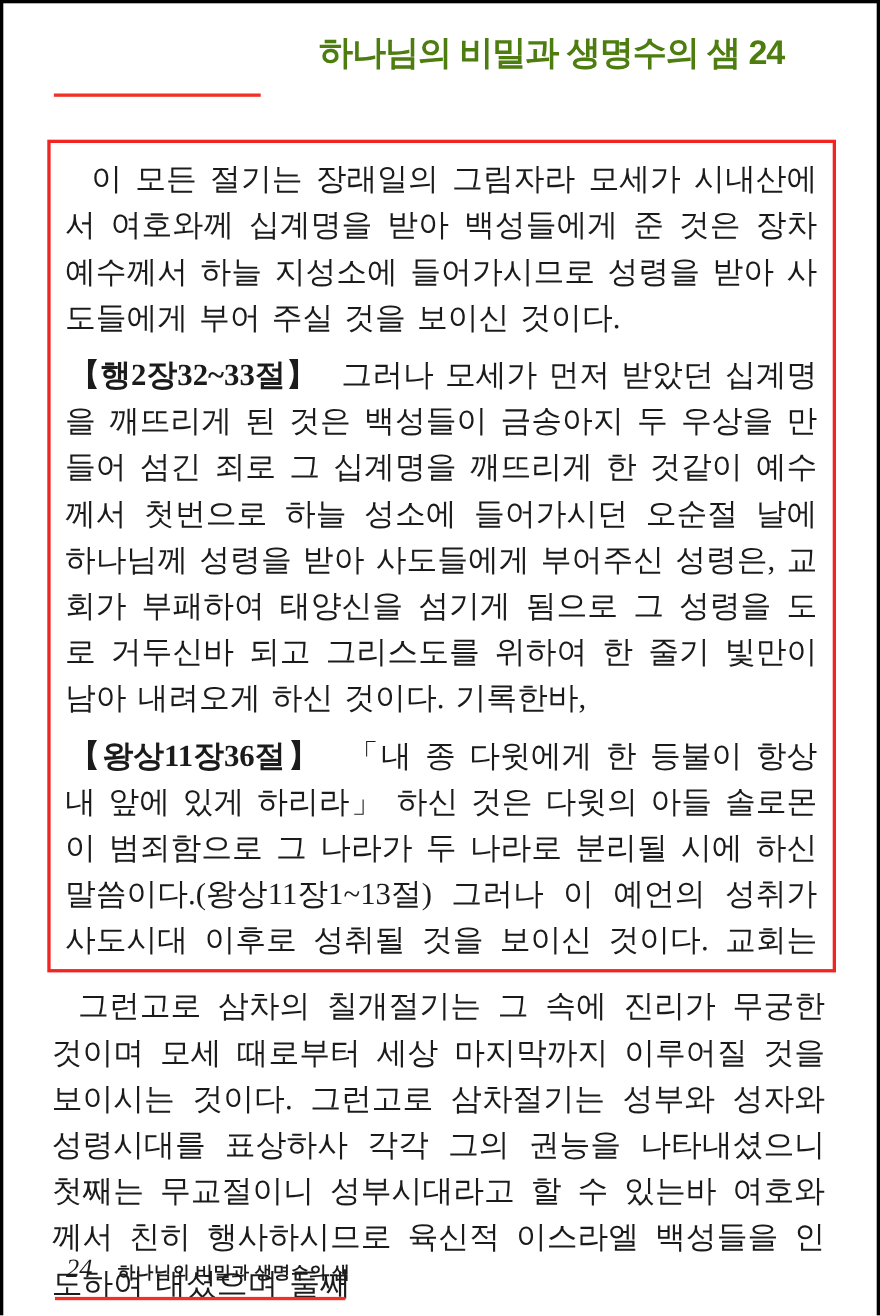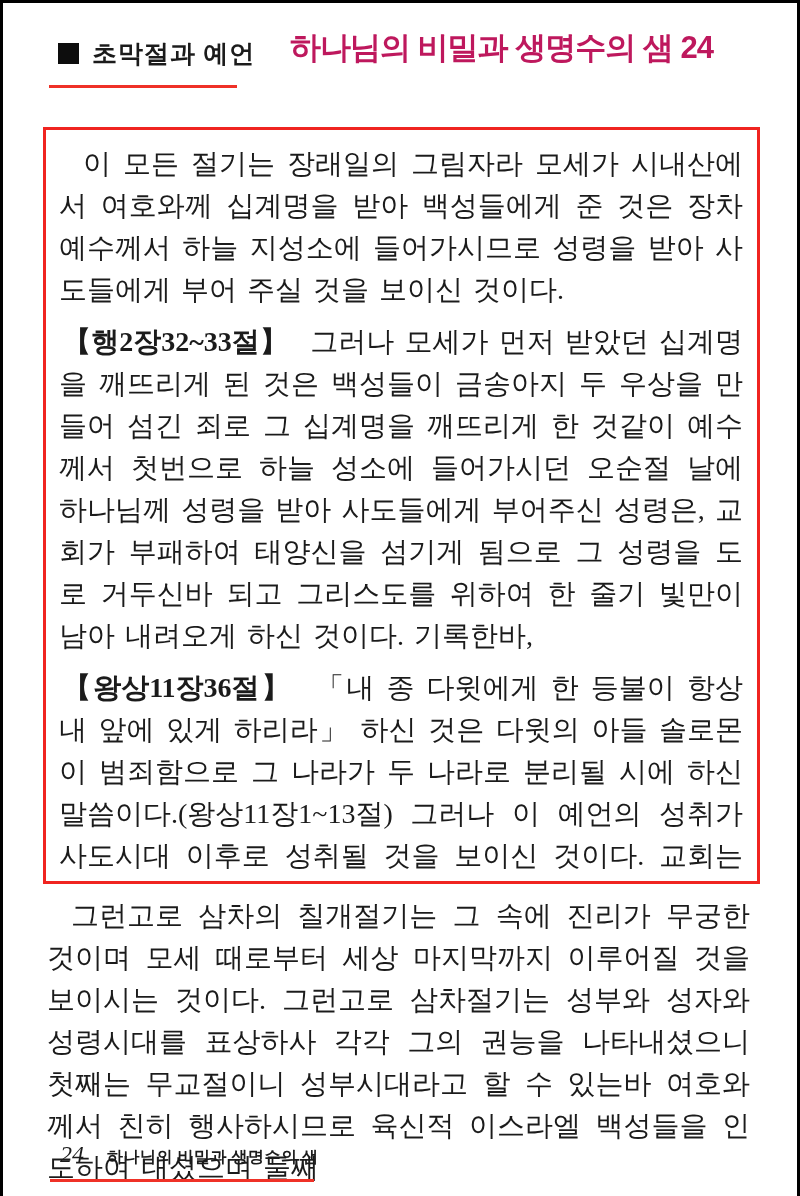--- a/index.html
+++ b/index.html
@@ -12,21 +12,21 @@
   
   .section-head{
     position:absolute;left:55px;top:34px;display:flex;align-items:center;gap:13px;
     font-weight:bold;font-size:25px;letter-spacing:1px;
   }
   .sq{width:21px;height:21px;background:#0d0d0d;flex:0 0 auto;}
   .head-underline{position:absolute;left:46px;top:82px;width:188px;height:3px;background:#ef3127;}
   .main-title{
     position:absolute;left:287px;top:24px;width:480px;
     font-family:"Liberation Sans","DejaVu Sans",sans-serif;
-    font-weight:bold;font-size:31px;letter-spacing:-1px;color:#be185d;white-space:nowrap;
+    font-weight:bold;font-size:31px;letter-spacing:-1px;color:#4d7c0f;white-space:nowrap;
   }
   
   .quote-box{
     position:absolute;left:40px;top:124px;width:717px;height:757px;box-sizing:border-box;
     border:3px solid #f02420;padding:13px 14px 0 13px;overflow:hidden;
   }
   .para{
     font-size:28px;line-height:42px;text-align:justify;margin:0 0 10px 0;
     word-spacing:3px;
   }
@@ -39,24 +39,20 @@
   .footer{position:absolute;left:57px;top:1138px;display:flex;align-items:flex-end;}
   .page-num{font-style:italic;font-size:24px;}
   .book-title{font-weight:bold;font-size:16px;margin-left:23px;letter-spacing:0.5px;}
   .footer-underline{position:absolute;left:47px;top:1176px;width:264px;height:3px;background:#ef3127;}
 </style>
 </head>
 <body>
 
 <div class="page">
 
-  <div class="section-head">
-    <span class="sq"></span>
-    <span>초막절과 예언</span>
-  </div>
   <div class="head-underline"></div>
   <div class="main-title">하나님의 비밀과 생명수의 샘 24</div>
 
   <div class="quote-box">
     <p class="para indent">
       <span>이 모든 절기는 장래일의 그림자라 모세가 시내산에서 여호와께 십계명을 받아 백성들에게 준 것은 장차 예수께서 하늘 지성소에 들어가시므로 성령을 받아 사도들에게 부어 주실 것을 보이신 것이다.</span>
     </p>
     <p class="para ref-para">
       <span class="ref">【행2장32~33절】</span>
       <span>그러나 모세가 먼저 받았던 십계명을 깨뜨리게 된 것은 백성들이 금송아지 두 우상을 만들어 섬긴 죄로 그 십계명을 깨뜨리게 한 것같이 예수께서 첫번으로 하늘 성소에 들어가시던 오순절 날에 하나님께 성령을 받아 사도들에게 부어주신 성령은, 교회가 부패하여 태양신을 섬기게 됨으로 그 성령을 도로 거두신바 되고 그리스도를 위하여 한 줄기 빛만이 남아 내려오게 하신 것이다. 기록한바,</span>

